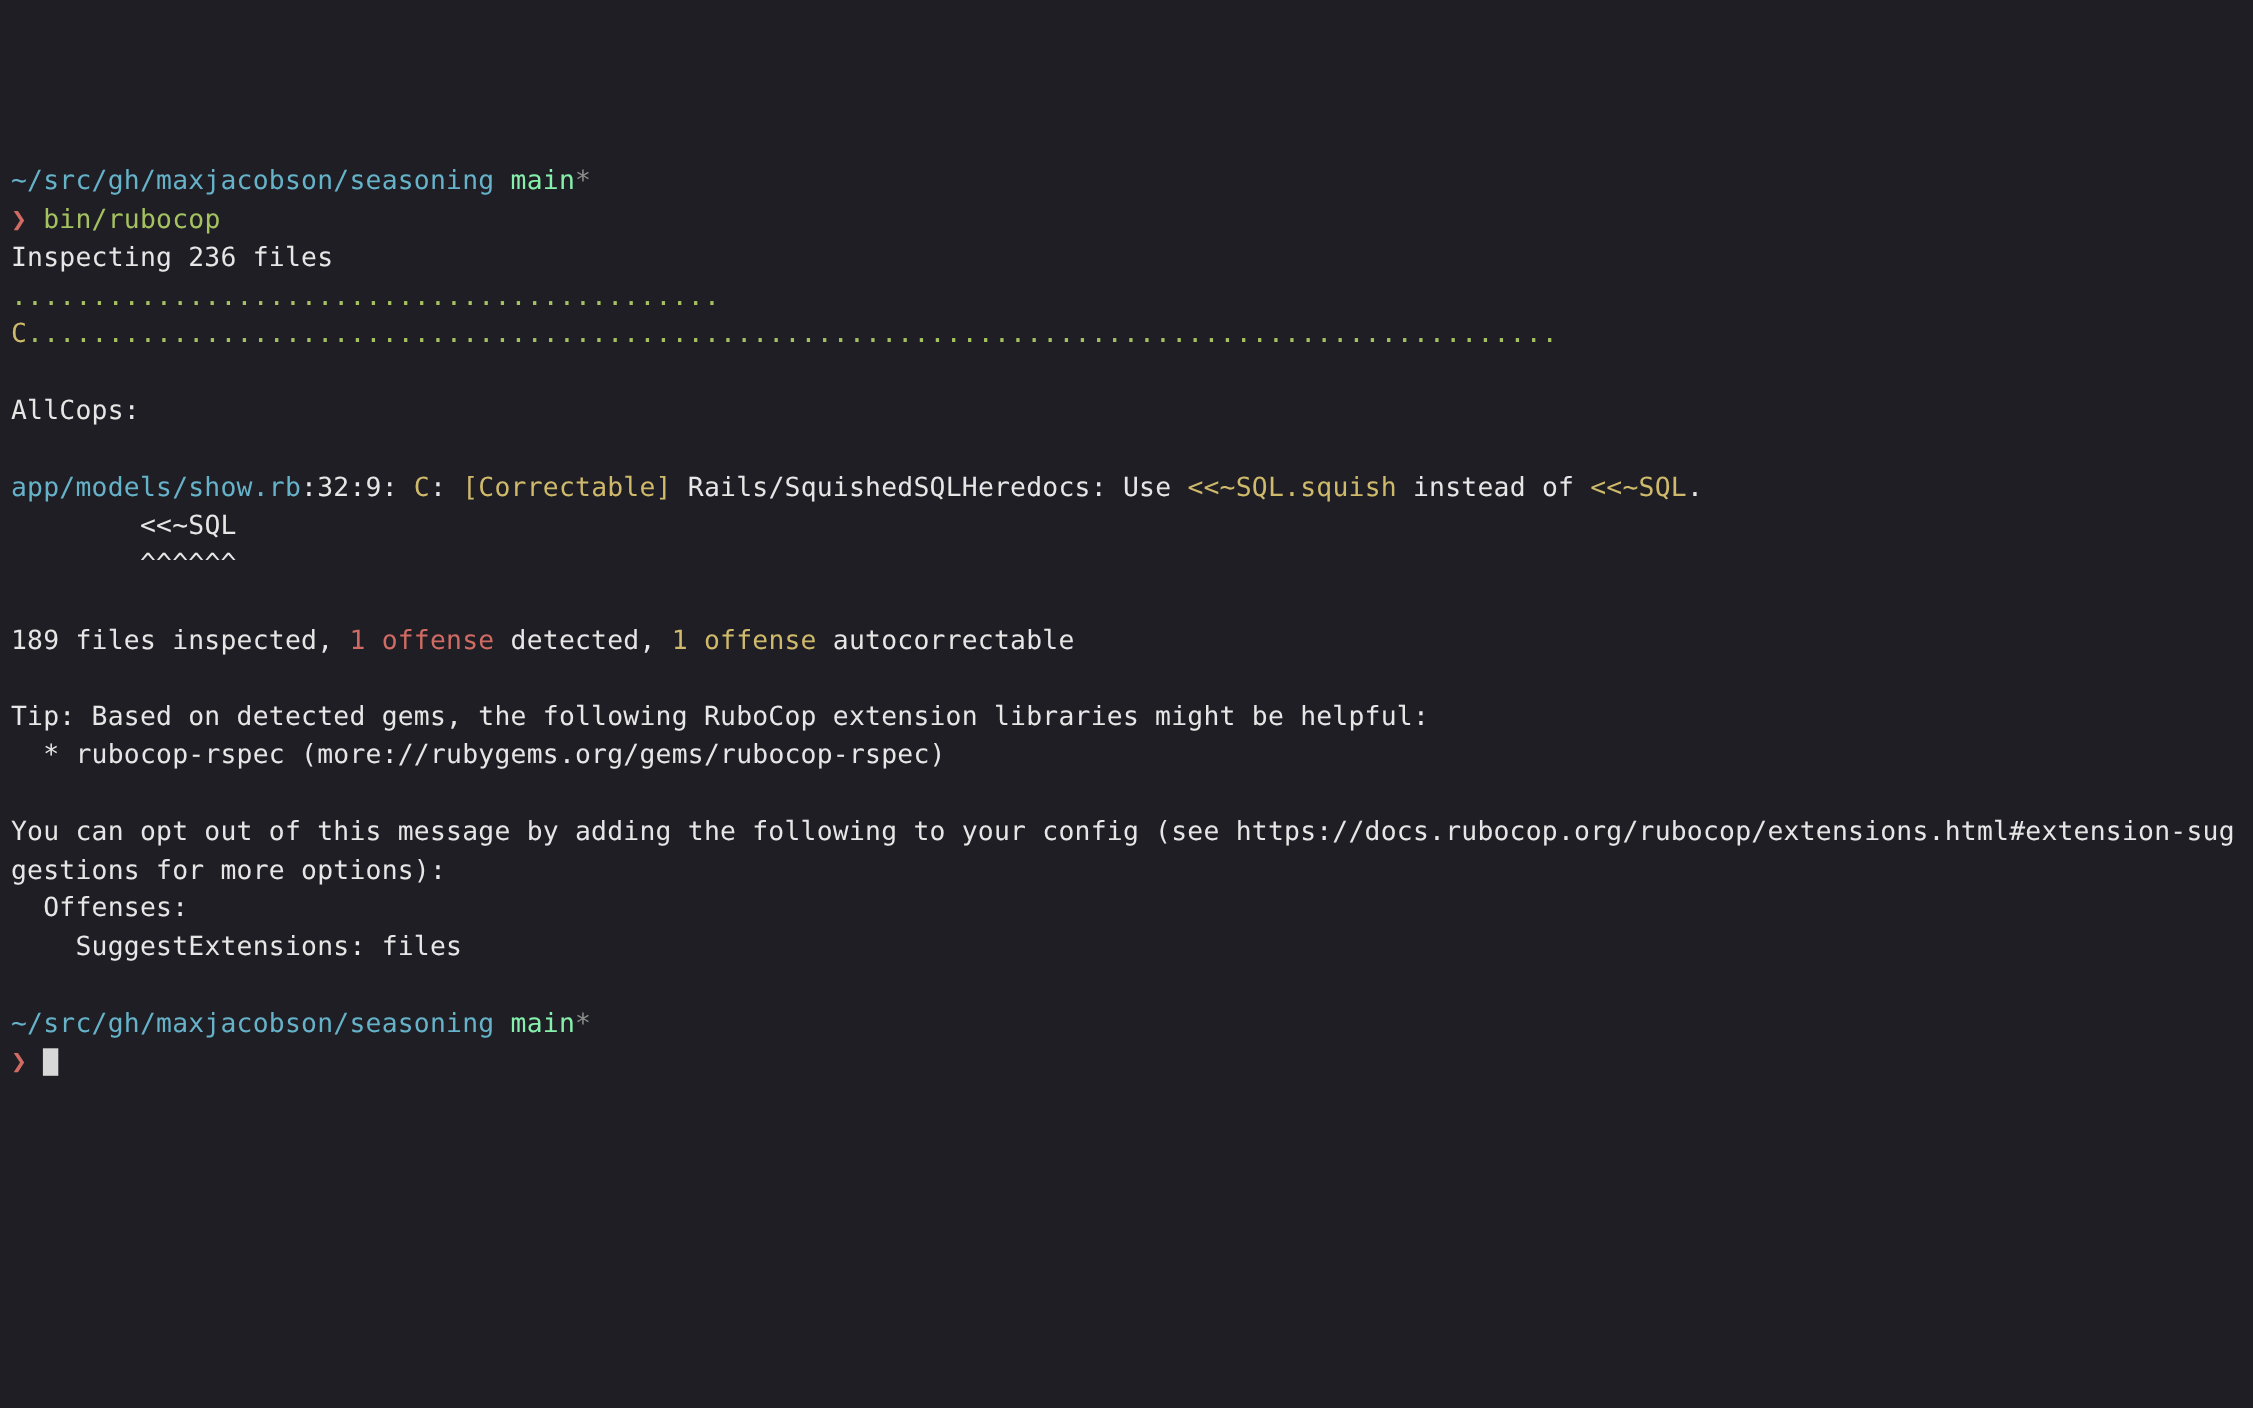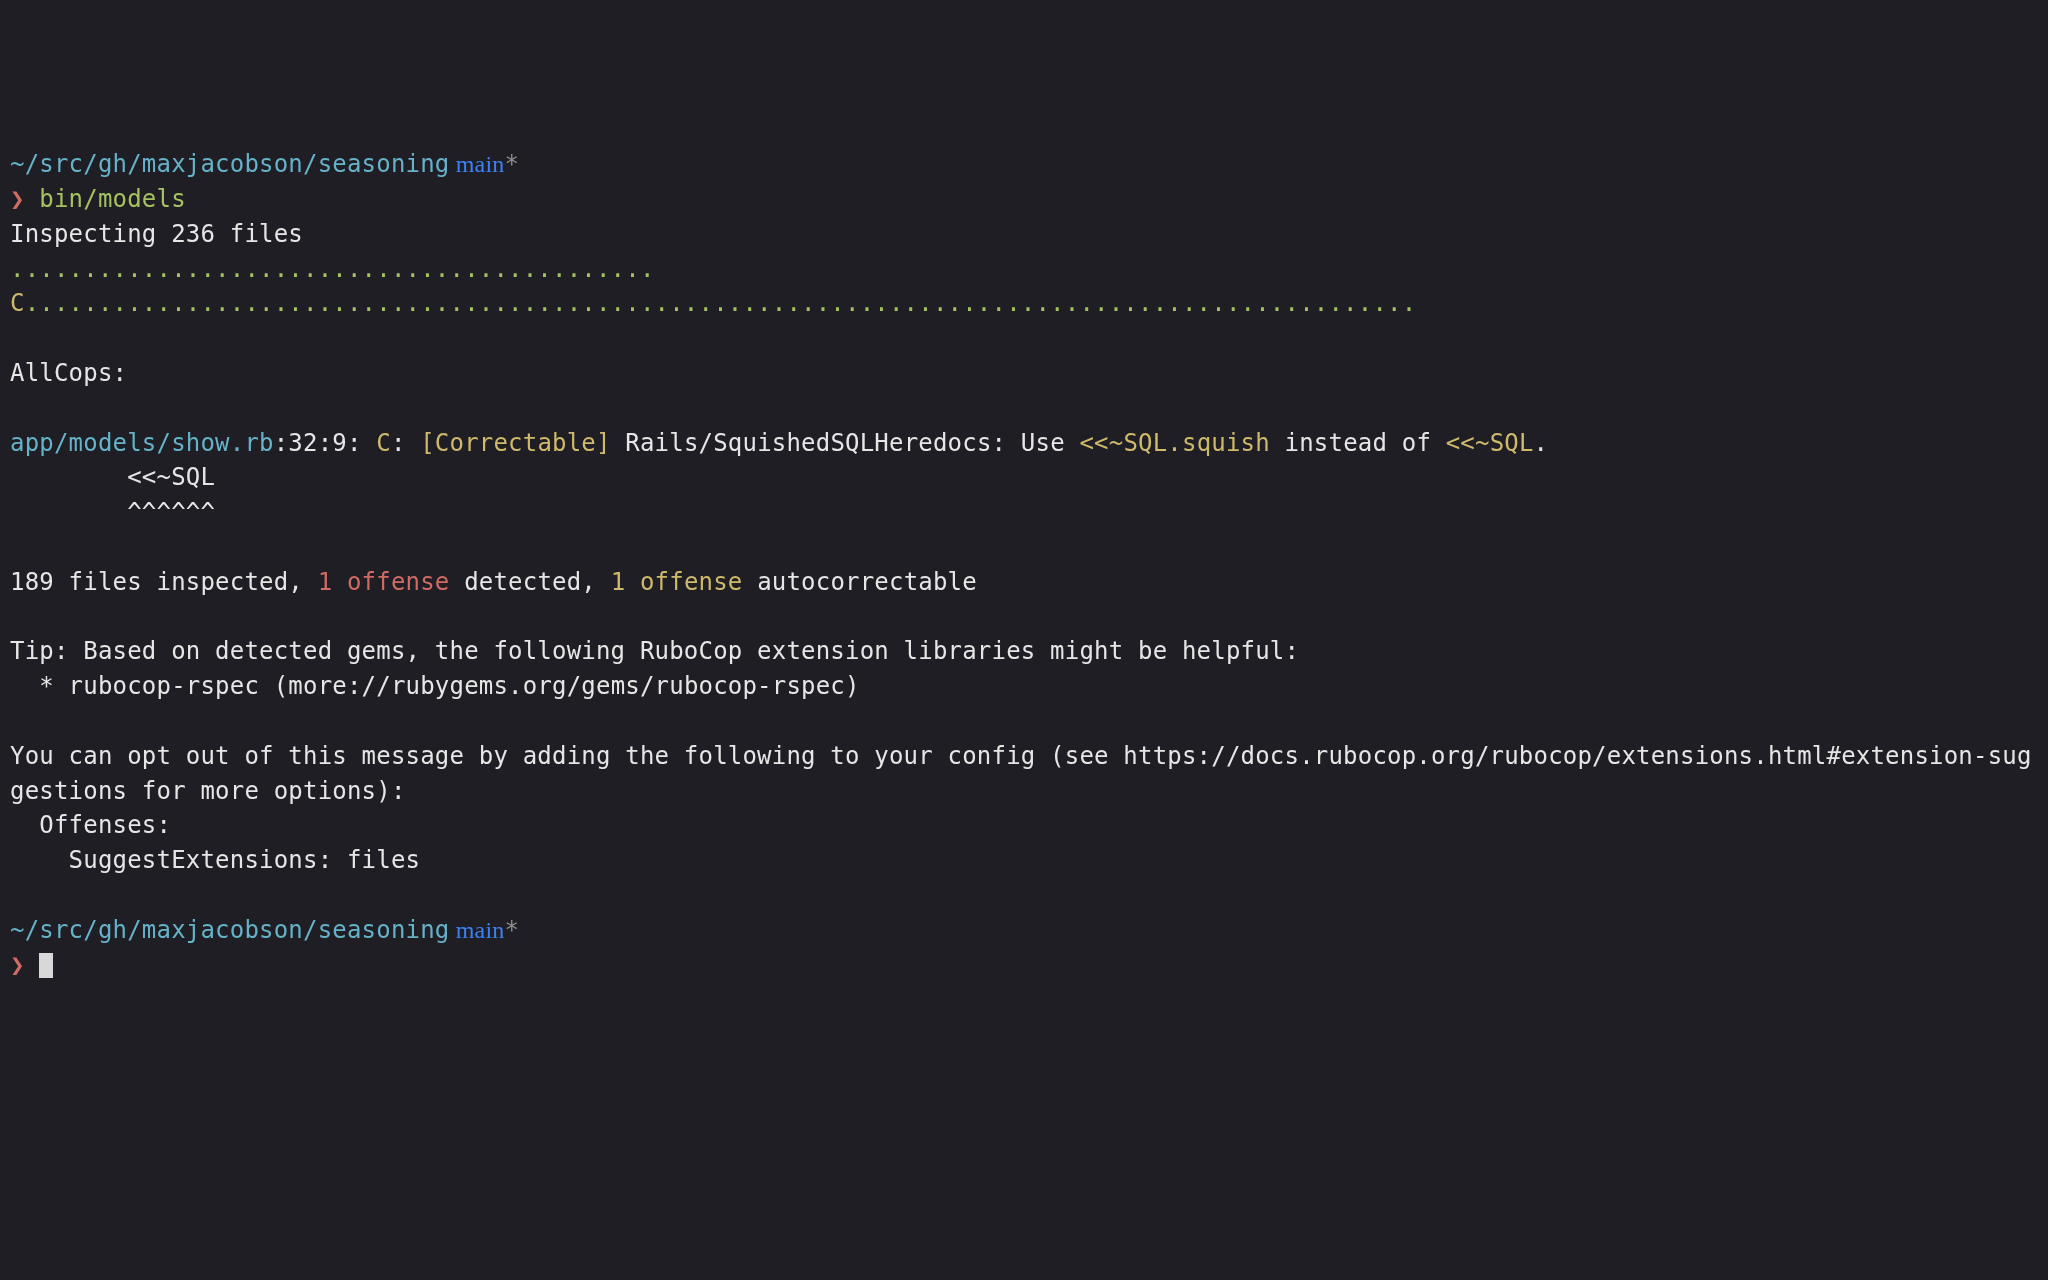--- a/index.html
+++ b/index.html
@@ -14,42 +14,42 @@
       font-size: 24px;
       line-height: 1.45;
       padding: 8px 10px;
       white-space: pre-wrap;
       word-break: break-all;
       letter-spacing: 0.2px;
     }
     .cyan   { color: #66b2c9; margin-top: 16px; }
     .green  { color: #a5c261; }
     .yellow { color: #cfb96b; }
-    .grey   { color: #3b82f6; font-family: Liberation Serif, serif; }
+    .grey   { color: #86efac; }
     .red    { color: #d06b63; }
     .white  { color: #e6e6e6; }
     .prompt-caret { color: #d06b63; }
     .branch-star { color: #8c8f8c; }
     .cursor {
       display: inline-block;
       width: 0.55em;
       height: 1.05em;
       background: #d8d8d8;
       vertical-align: text-bottom;
       position: relative;
       top: -0.02em;
     }
   </style>
 </head>
 <body>
 
 
 
 <div><span><span class="cyan">~/src/gh/maxjacobson/seasoning</span><span class="grey"> main</span><span class="branch-star">*</span></span>
-<span><span class="prompt-caret">❯ </span><span class="green">bin/models</span></span>
+<span><span class="prompt-caret">❯ </span><span class="green">bin/rubocop</span></span>
 <span class="white">Inspecting 236 files</span>
 <span><span class="green">............................................</span><span class="yellow">C</span><span class="green">...............................................................................................</span></span>
 
 <span class="white">AllCops:</span>
 
 <span><span class="cyan">app/models/show.rb</span><span class="white">:32:9: </span><span class="yellow">C</span><span class="white">: </span><span class="yellow">[Correctable] </span><span class="white">Rails/SquishedSQLHeredocs: </span><span class="white">Use </span><span class="yellow">&lt;&lt;~SQL.squish</span><span class="white"> instead of </span><span class="yellow">&lt;&lt;~SQL</span><span class="white">.</span></span>
 <span class="white">        &lt;&lt;~SQL</span>
 <span class="white">        ^^^^^^</span>
 
 <span><span class="white">189 files inspected, </span><span class="red">1 offense</span><span class="white"> detected, </span><span class="yellow">1 offense</span><span class="white"> autocorrectable</span></span>

